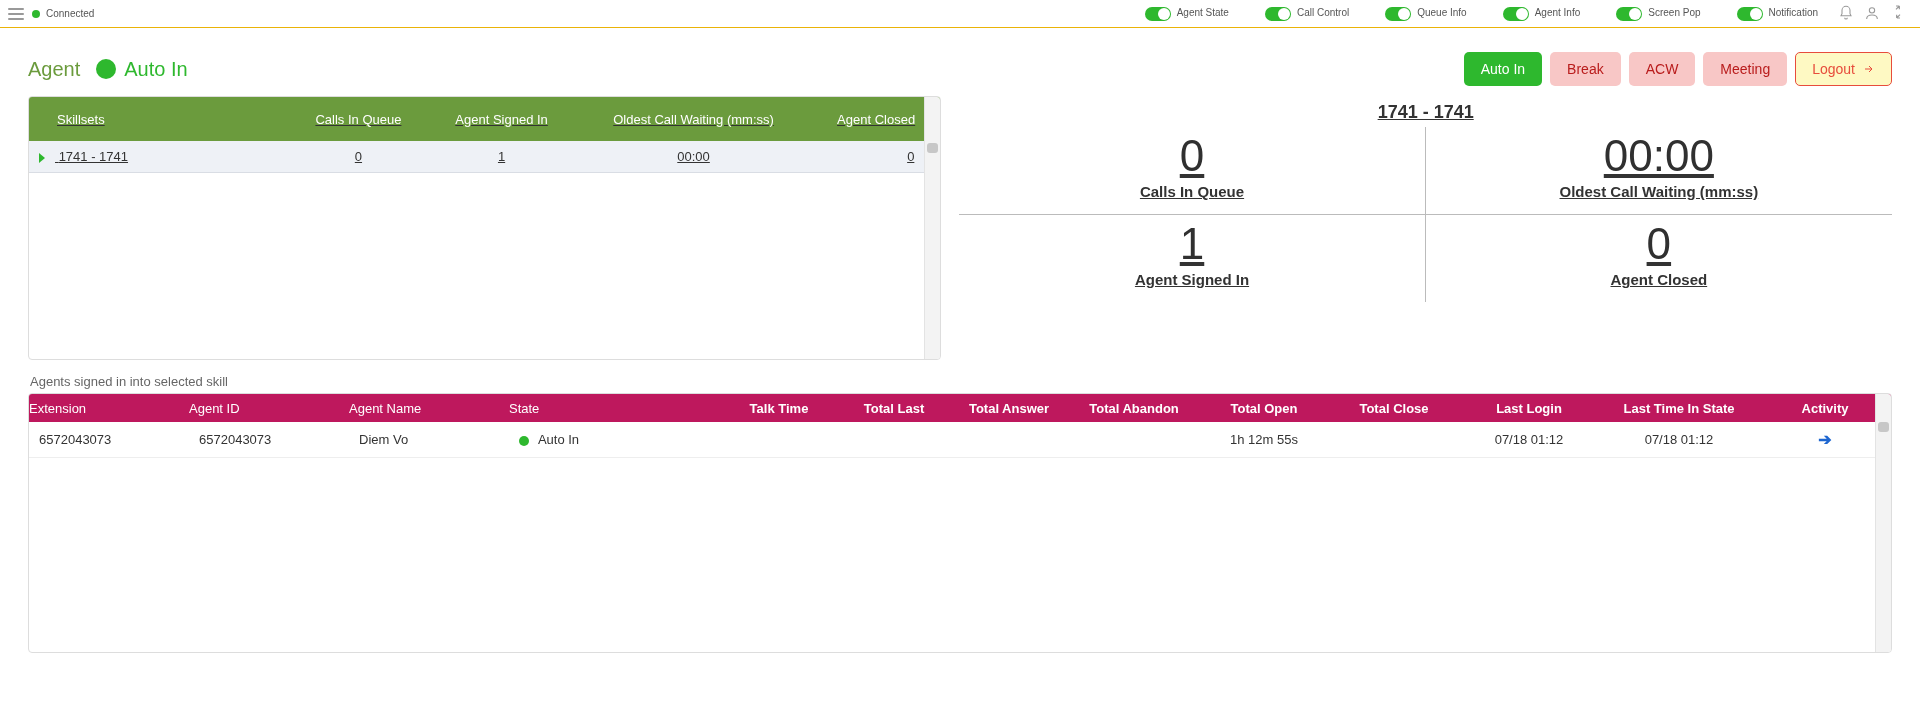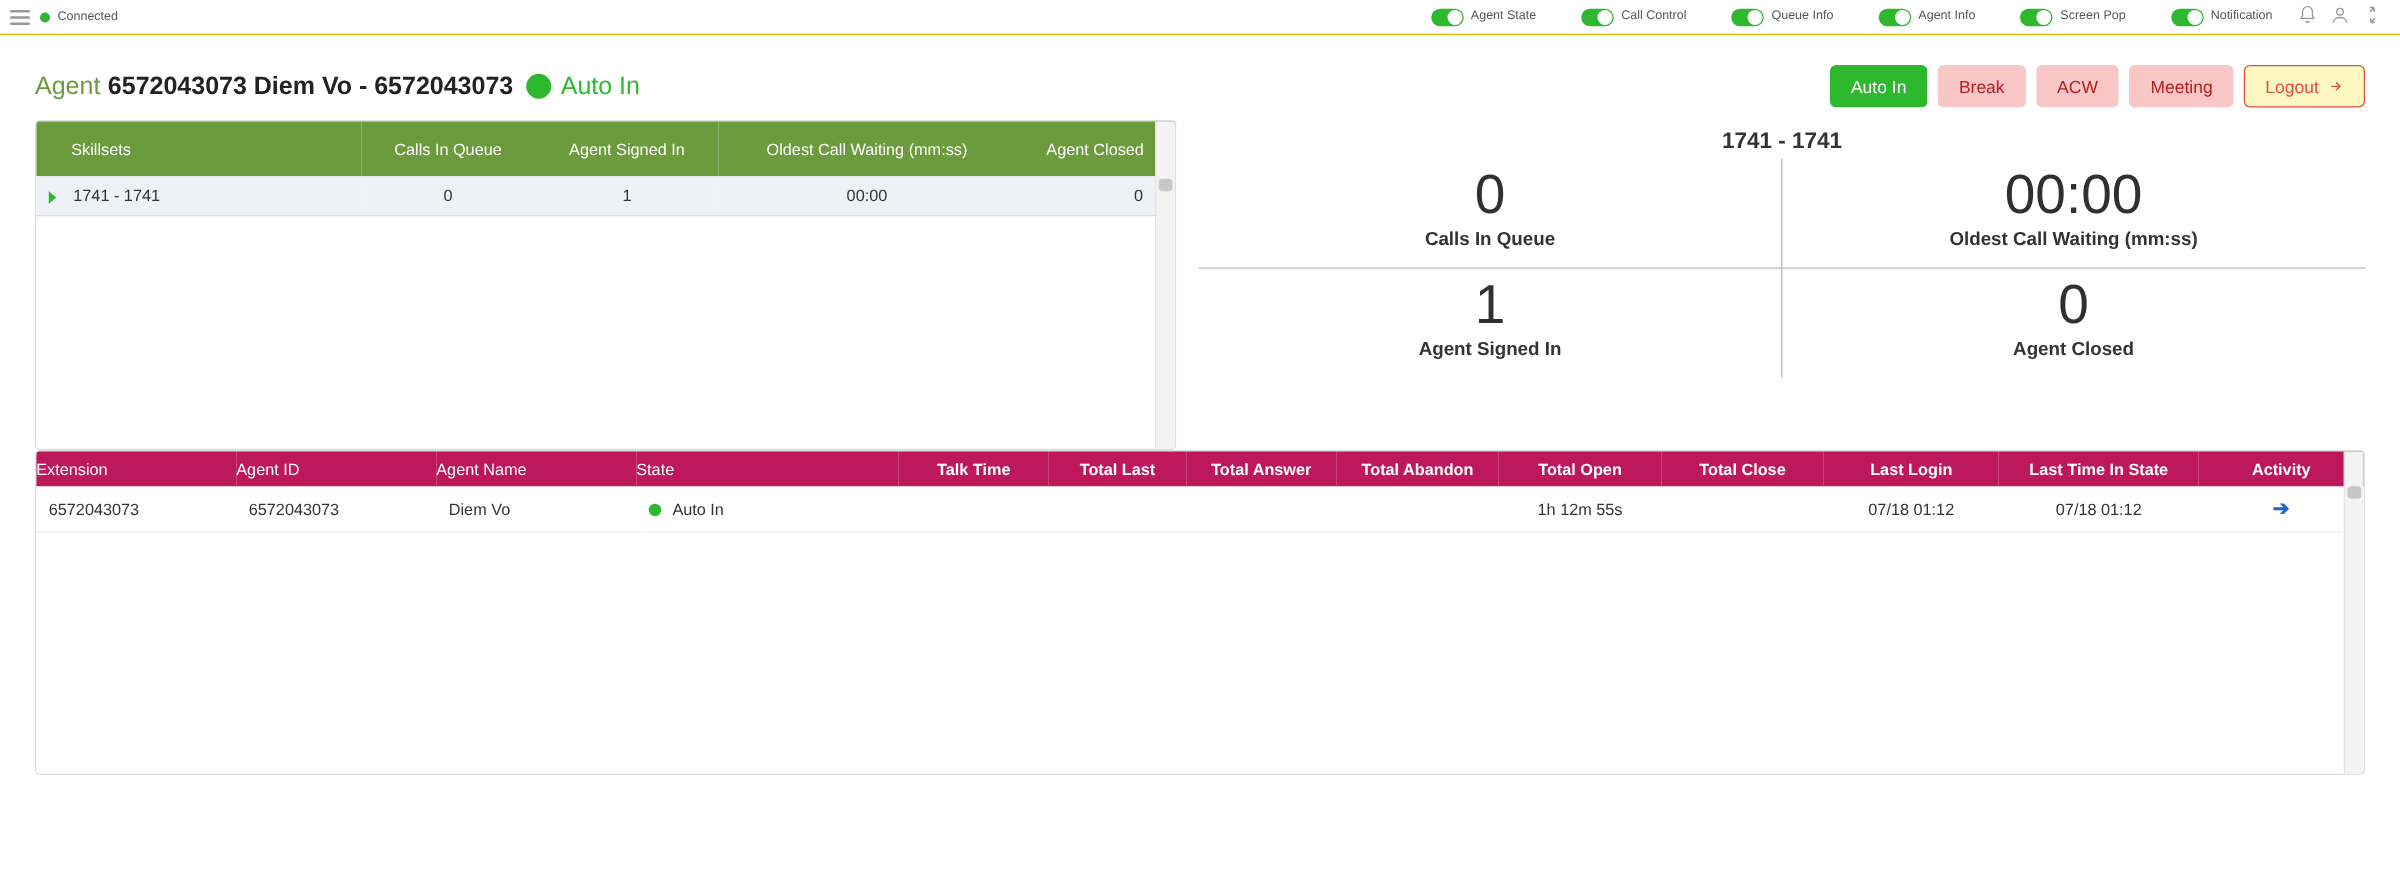--- a/index.html
+++ b/index.html
@@ -68,21 +68,21 @@
     margin-left: 8px;
   }
   .btn-green  { background: #2eb82e; color: #fff; }
   .btn-pink   { background: #f8c7c6; color: #b91c1c; }
   .btn-logout {
     background: #fef9c3; color: #e74c3c; border: 1px solid #e74c3c;
   }
   .btn-logout svg { width: 12px; height: 12px; stroke: #e74c3c; fill: #e74c3c; }
 
   
-  .main-row { display: flex; gap: 18px; }
+  .main-row { display: flex; gap: 18px; text-decoration: underline; }
   .skill-table-wrap {
     flex: 0 0 49%;
     border: 1px solid #ddd; border-radius: 4px; overflow: hidden;
     height: 264px; position: relative;
   }
   table.skill { width: 100%; border-collapse: collapse; font-size: 13px; }
   table.skill thead th {
     background: #6b9b3d; color: #fff; font-weight: 400;
     padding: 4px 10px; text-align: center; height: 44px;
     font-size: 13px;
@@ -208,21 +208,20 @@
           <path d="M10 21l5-5M10 21v-5M10 21h5"></path>
         </svg>
     </span>
   </div>
 </div>
 
 <div class="page">
 
   <div class="header-row">
     <span class="agent-label">Agent</span>
-    <span class="agent-name">6572043073 Diem Vo - 6572043073</span>
     <span class="status-big-dot"></span>
     <span class="agent-status">Auto In</span>
     <div class="spacer"></div>
     <button class="btn btn-green">Auto In</button>
     <button class="btn btn-pink">Break</button>
     <button class="btn btn-pink">ACW</button>
     <button class="btn btn-pink">Meeting</button>
     <button class="btn btn-logout">
       <span>Logout</span>
       <svg viewBox="0 0 24 24">
@@ -278,20 +277,21 @@
           <div class="metric-label">Agent Signed In</div>
         </div>
         <div class="metric-cell">
           <div class="metric-value">0</div>
           <div class="metric-label">Agent Closed</div>
         </div>
       </div>
     </div>
   </div>
 
+  <div class="agents-caption">Agents signed in into selected skill</div>
   <div class="agents-wrap">
     <table class="agents">
       <colgroup>
         <col style="width:160px">
           <col style="width:160px">
           <col style="width:160px">
         <col style="width:210px">
           <col style="width:120px">
           <col style="width:110px">
         <col style="width:120px">

